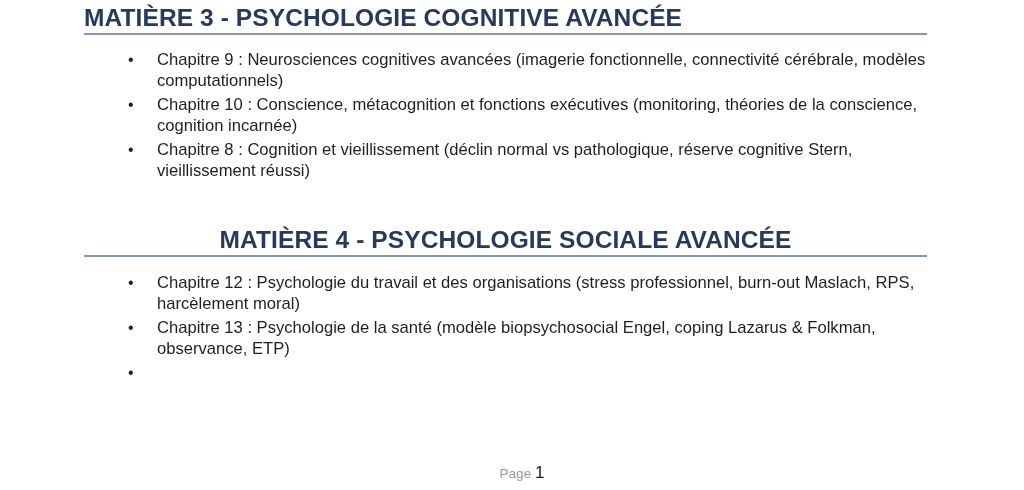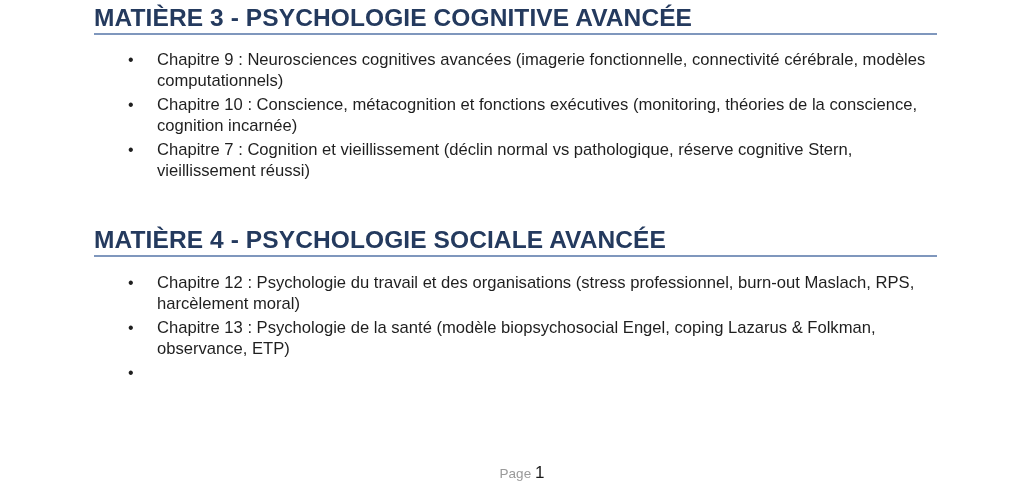--- a/index.html
+++ b/index.html
@@ -2,21 +2,21 @@
 <html><head>
 <meta charset="utf-8">
 <style>
   html, body { margin: 0; padding: 0; }
   body {
     width: 1024px; height: 490px; overflow: hidden;
     background: #ffffff;
     font-family: "Liberation Sans", sans-serif;
     position: relative;
   }
-  .section { position: absolute; left: 94px; width: 843px; }
+  .section { position: absolute; left: 84px; width: 843px; }
   .heading {
     font-family: "Liberation Sans", sans-serif;
     font-weight: bold;
     font-size: 24.5px;
     color: #243a5e;
     line-height: 28px;
     margin: 0;
     padding-bottom: 1px;
     border-bottom: 2px solid #7f97bd;
     letter-spacing: 0.1px;
@@ -55,25 +55,25 @@
   <li>
     <span class="bullet">•</span>
     <span>Chapitre 9 : Neurosciences cognitives avancées (imagerie fonctionnelle, connectivité cérébrale, modèles computationnels)</span>
   </li>
   <li>
     <span class="bullet">•</span>
     <span>Chapitre 10 : Conscience, métacognition et fonctions exécutives (monitoring, théories de la conscience, cognition incarnée)</span>
   </li>
   <li>
     <span class="bullet">•</span>
-    <span>Chapitre 7 : Cognition et vieillissement (déclin normal vs pathologique, réserve cognitive Stern, vieillissement réussi)</span>
+    <span>Chapitre 8 : Cognition et vieillissement (déclin normal vs pathologique, réserve cognitive Stern, vieillissement réussi)</span>
   </li>
 </ul>
 
-<div class="section" style="top:226px;">
+<div class="section" style="top:226px;text-align:center;">
   <h2 class="heading">MATIÈRE 4 - PSYCHOLOGIE SOCIALE AVANCÉE</h2>
 </div>
 <ul class="chapters" style="top:272px; left:128px;">
   <li>
     <span class="bullet">•</span>
     <span>Chapitre 12 : Psychologie du travail et des organisations (stress professionnel, burn-out Maslach, RPS, harcèlement moral)</span>
   </li>
   <li>
     <span class="bullet">•</span>
     <span>Chapitre 13 : Psychologie de la santé (modèle biopsychosocial Engel, coping Lazarus &amp; Folkman, observance, ETP)</span>

